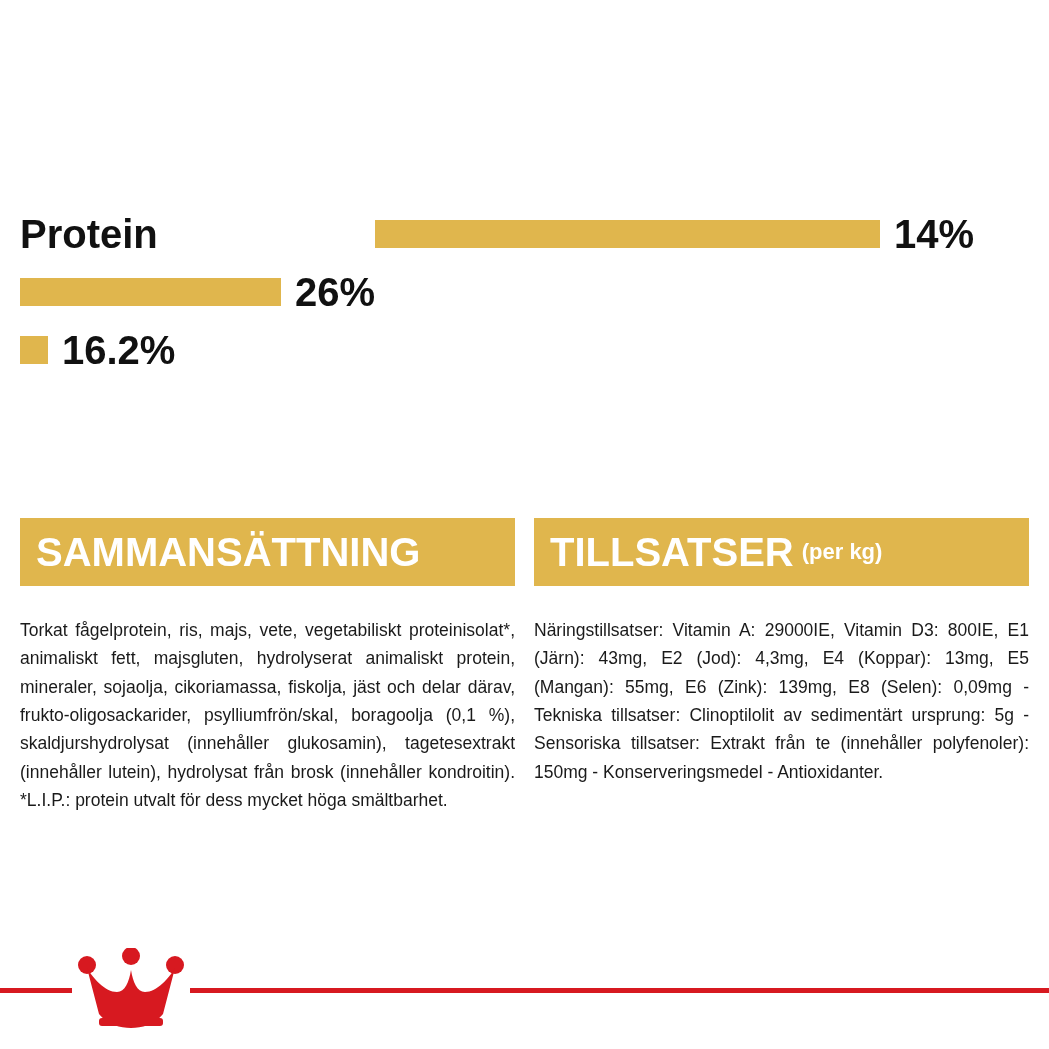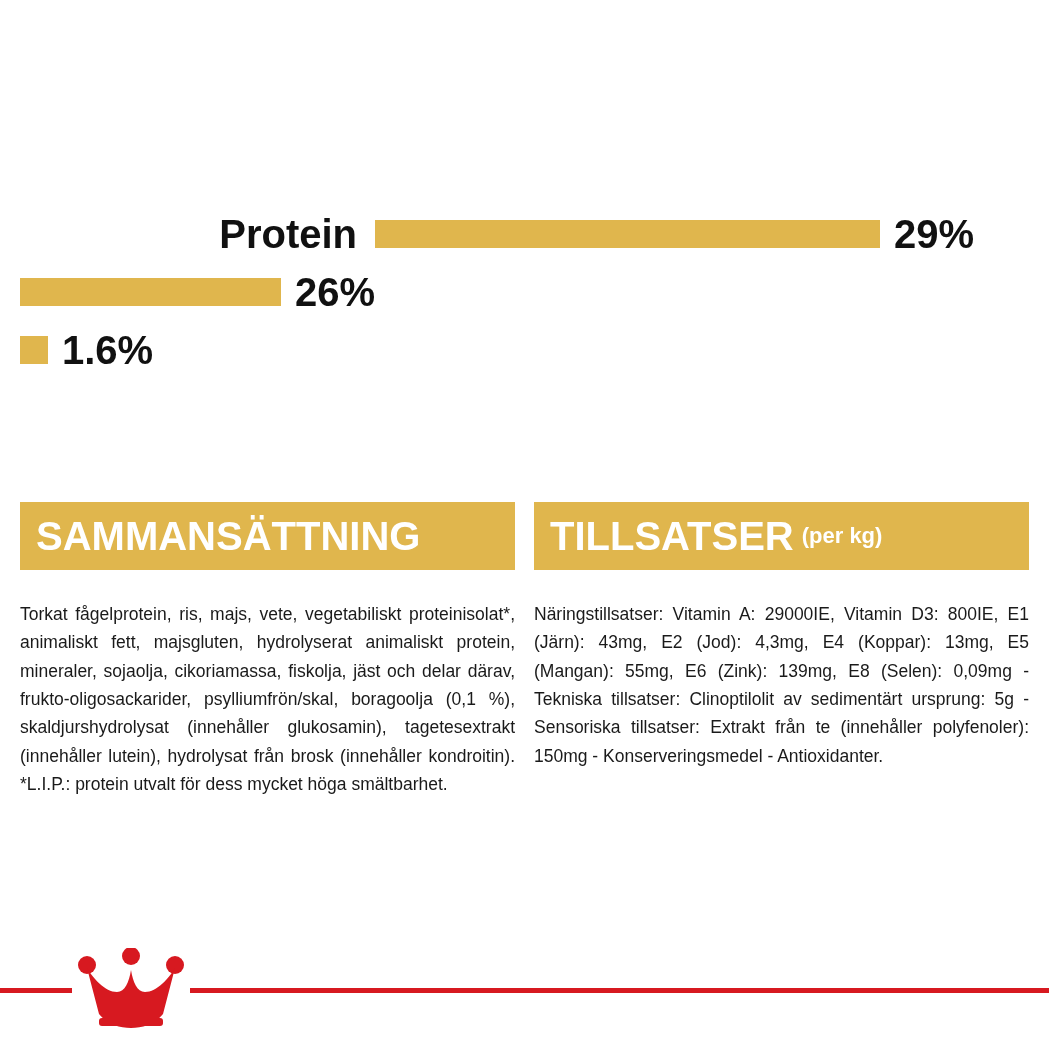--- a/index.html
+++ b/index.html
@@ -50,21 +50,20 @@
     top: 205px;
     width: 1009px;
   }
   .arow {
     display: flex;
     align-items: center;
     height: 58px;
   }
   .arow .nlabel {
     width: 355px;
-    text-align: right;
     font-size: 40px;
     font-weight: bold;
     color: #111111;
     padding-right: 18px;
     box-sizing: border-box;
     white-space: nowrap;
   }
   .arow .barwrap {
     display: flex;
     align-items: center;
@@ -77,21 +76,21 @@
     font-size: 40px;
     font-weight: bold;
     color: #111111;
     margin-left: 14px;
     white-space: nowrap;
   }
 
   
   .panel {
     position: absolute;
-    top: 502px;
+    top: 518px;
   }
   .panel-left { left: 20px; width: 495px; }
   .panel-right { left: 534px; width: 495px; }
 
   .panel-head {
     background: #e0b64d;
     height: 68px;
     display: flex;
     align-items: center;
     padding-left: 16px;
@@ -152,35 +151,35 @@
 
 <div class="page">
 
 
   <div class="analysis-rows">
 
     <div class="arow">
       <div class="nlabel">Protein</div>
       <div class="barwrap">
         <div class="bar" style="width:505px"></div>
-        <div class="pct">29%</div>
+        <div class="pct">14%</div>
       </div>
     </div>
 
     <div class="arow">
       <div class="barwrap">
         <div class="bar" style="width:261px"></div>
         <div class="pct">26%</div>
       </div>
     </div>
 
     <div class="arow">
       <div class="barwrap">
         <div class="bar" style="width:28px"></div>
-        <div class="pct">1.6%</div>
+        <div class="pct">16.2%</div>
       </div>
     </div>
 
   </div>
 
   <div class="panel panel-left">
     <div class="panel-head">
       <div class="h-title">SAMMANSÄTTNING</div>
     </div>
     <div class="panel-body">Torkat fågelprotein, ris, majs, vete, vegetabiliskt proteinisolat*, animaliskt fett, majsgluten, hydrolyserat animaliskt protein, mineraler, sojaolja, cikoriamassa, fiskolja, jäst och delar därav, frukto-oligosackarider, psylliumfrön/skal, boragoolja (0,1 %), skaldjurshydrolysat (innehåller glukosamin), tagetesextrakt (innehåller lutein), hydrolysat från brosk (innehåller kondroitin). *L.I.P.: protein utvalt för dess mycket höga smältbarhet.</div>

